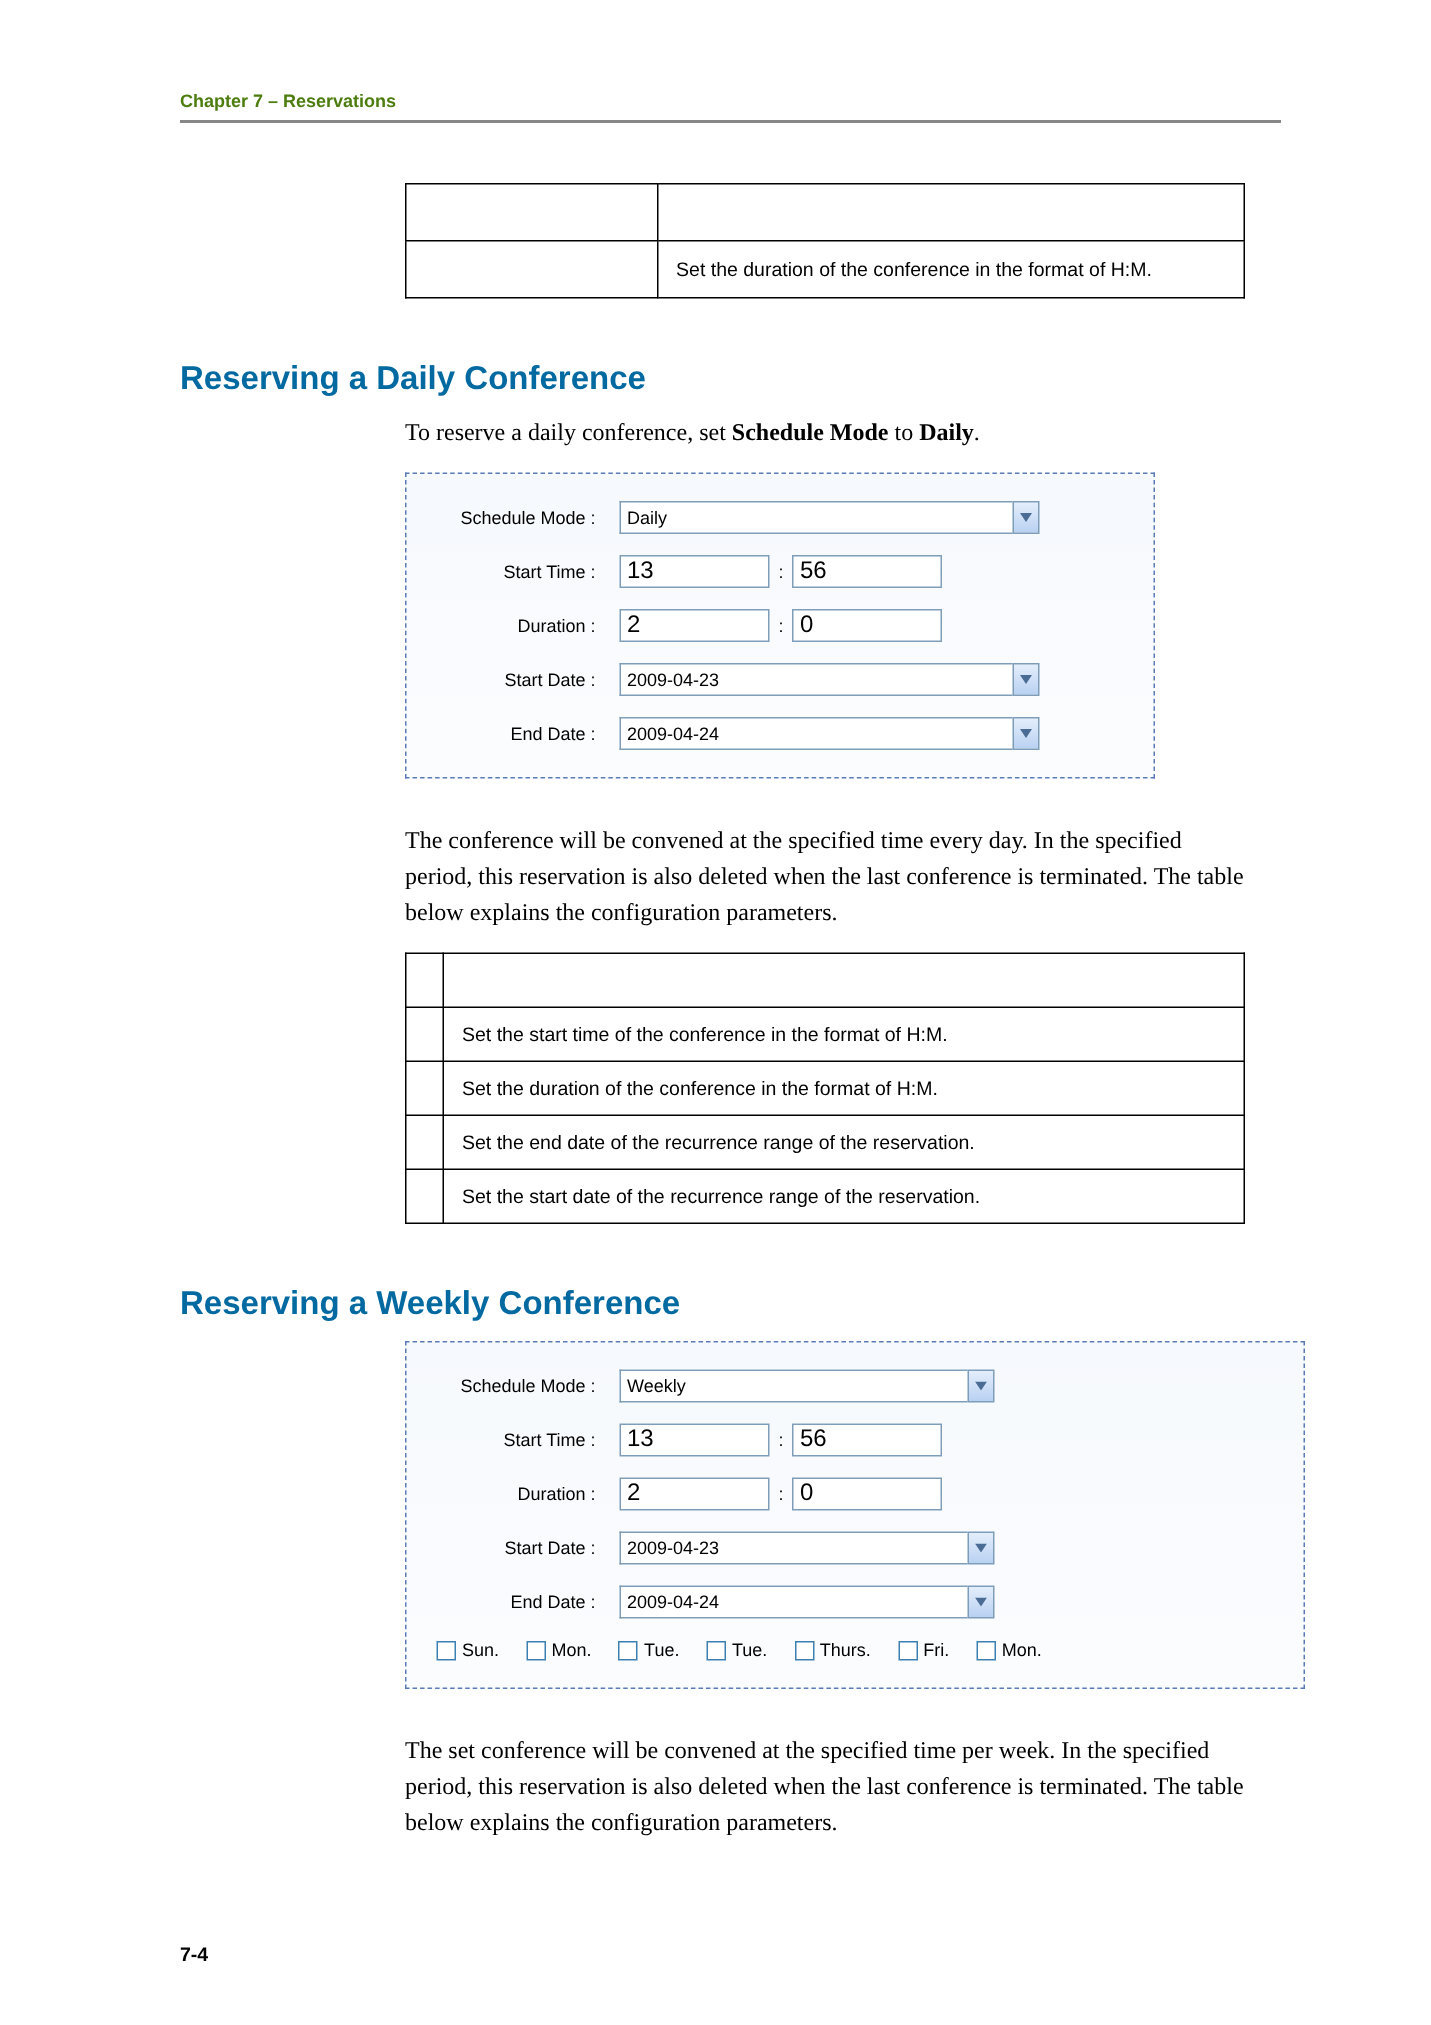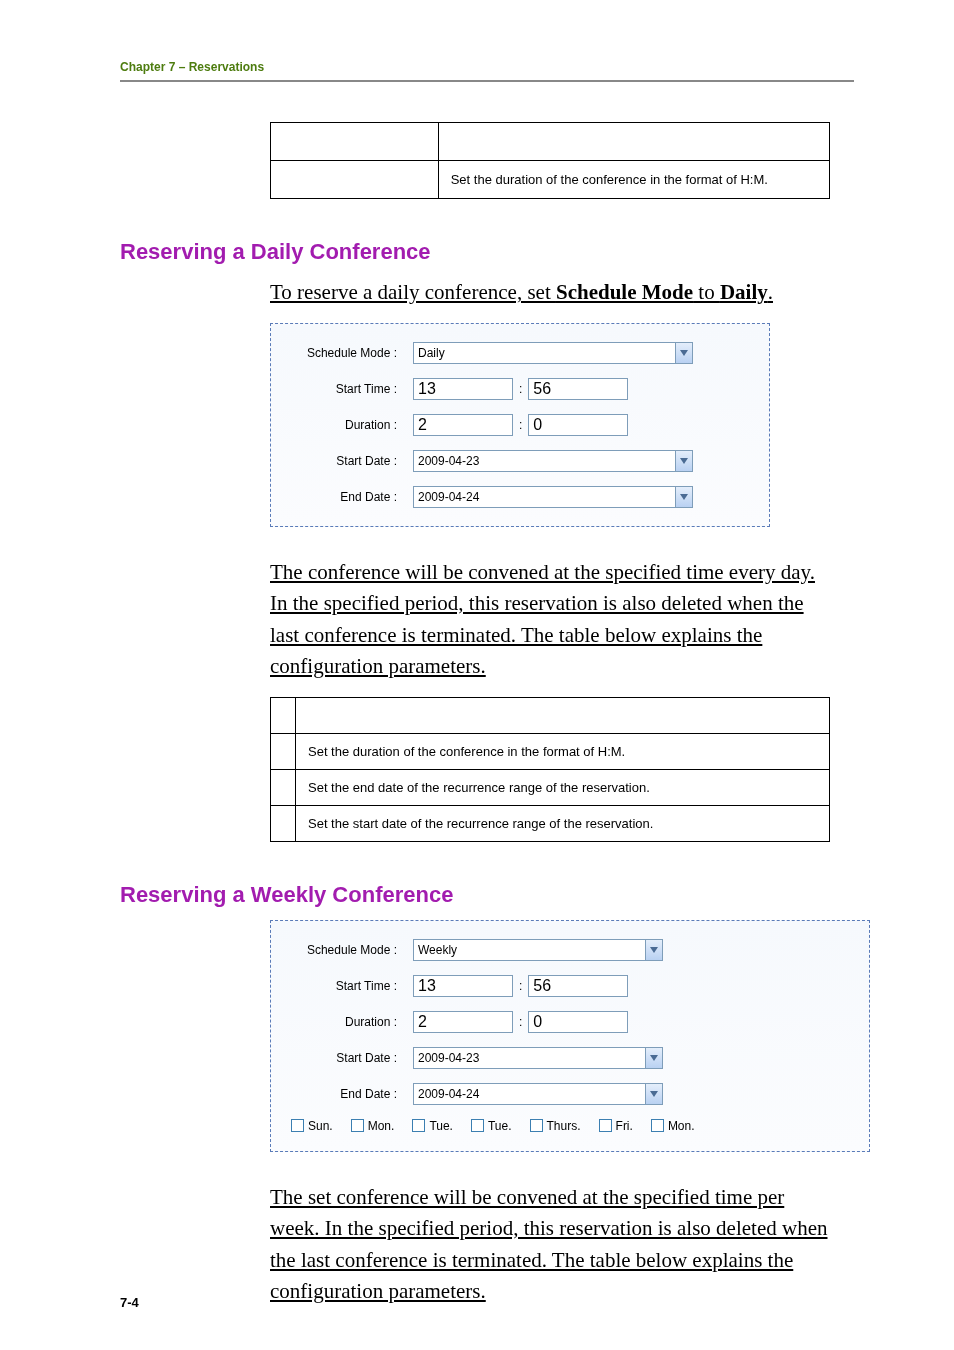--- a/index.html
+++ b/index.html
@@ -34,31 +34,30 @@
       padding: 10px 12px;
       font-family: Arial, Helvetica, sans-serif;
       font-size: 13px;
       height: 38px;
     }
     .small-table .cell-blank { width: 30%; }
     .section-title {
       font-family: Arial, Helvetica, sans-serif;
       font-weight: bold;
       font-size: 22px;
-      color: #a21caf;
+      color: #0369a1;
       margin-bottom: 12px;
     }
     .body-text {
       font-family: 'Book Antiqua', Palatino, Georgia, serif;
-      font-size: 21px;
+      font-size: 16px;
       margin-left: 150px;
       margin-bottom: 14px;
       line-height: 1.5;
       width: 560px;
-      text-decoration: underline;
     }
     .body-text strong { font-weight: bold; }
     .form-figure {
       margin-left: 150px;
       margin-bottom: 30px;
       background: linear-gradient(#f6f9fd,#fbfcfe);
       border: 1px dashed #5a7bb8;
       padding: 18px 20px 18px 12px;
       width: 500px;
       font-family: Tahoma, Arial, sans-serif;
@@ -229,20 +228,24 @@
   <p class="body-text">The conference will be convened at the specified time every day. In the specified period, this reservation is also deleted when the last conference is terminated. The table below explains the configuration parameters.</p>
 
   <table class="param-table">
     <tbody>
         <tr>
           <td class="c1"></td>
           <td></td>
         </tr>
     <tr>
           <td class="c1"></td>
+          <td>Set the start time of the conference in the format of H:M.</td>
+        </tr>
+    <tr>
+          <td class="c1"></td>
           <td>Set the duration of the conference in the format of H:M.</td>
         </tr>
     <tr>
           <td class="c1"></td>
           <td>Set the end date of the recurrence range of the reservation.</td>
         </tr>
     <tr>
           <td class="c1"></td>
           <td>Set the start date of the recurrence range of the reservation.</td>
         </tr>

